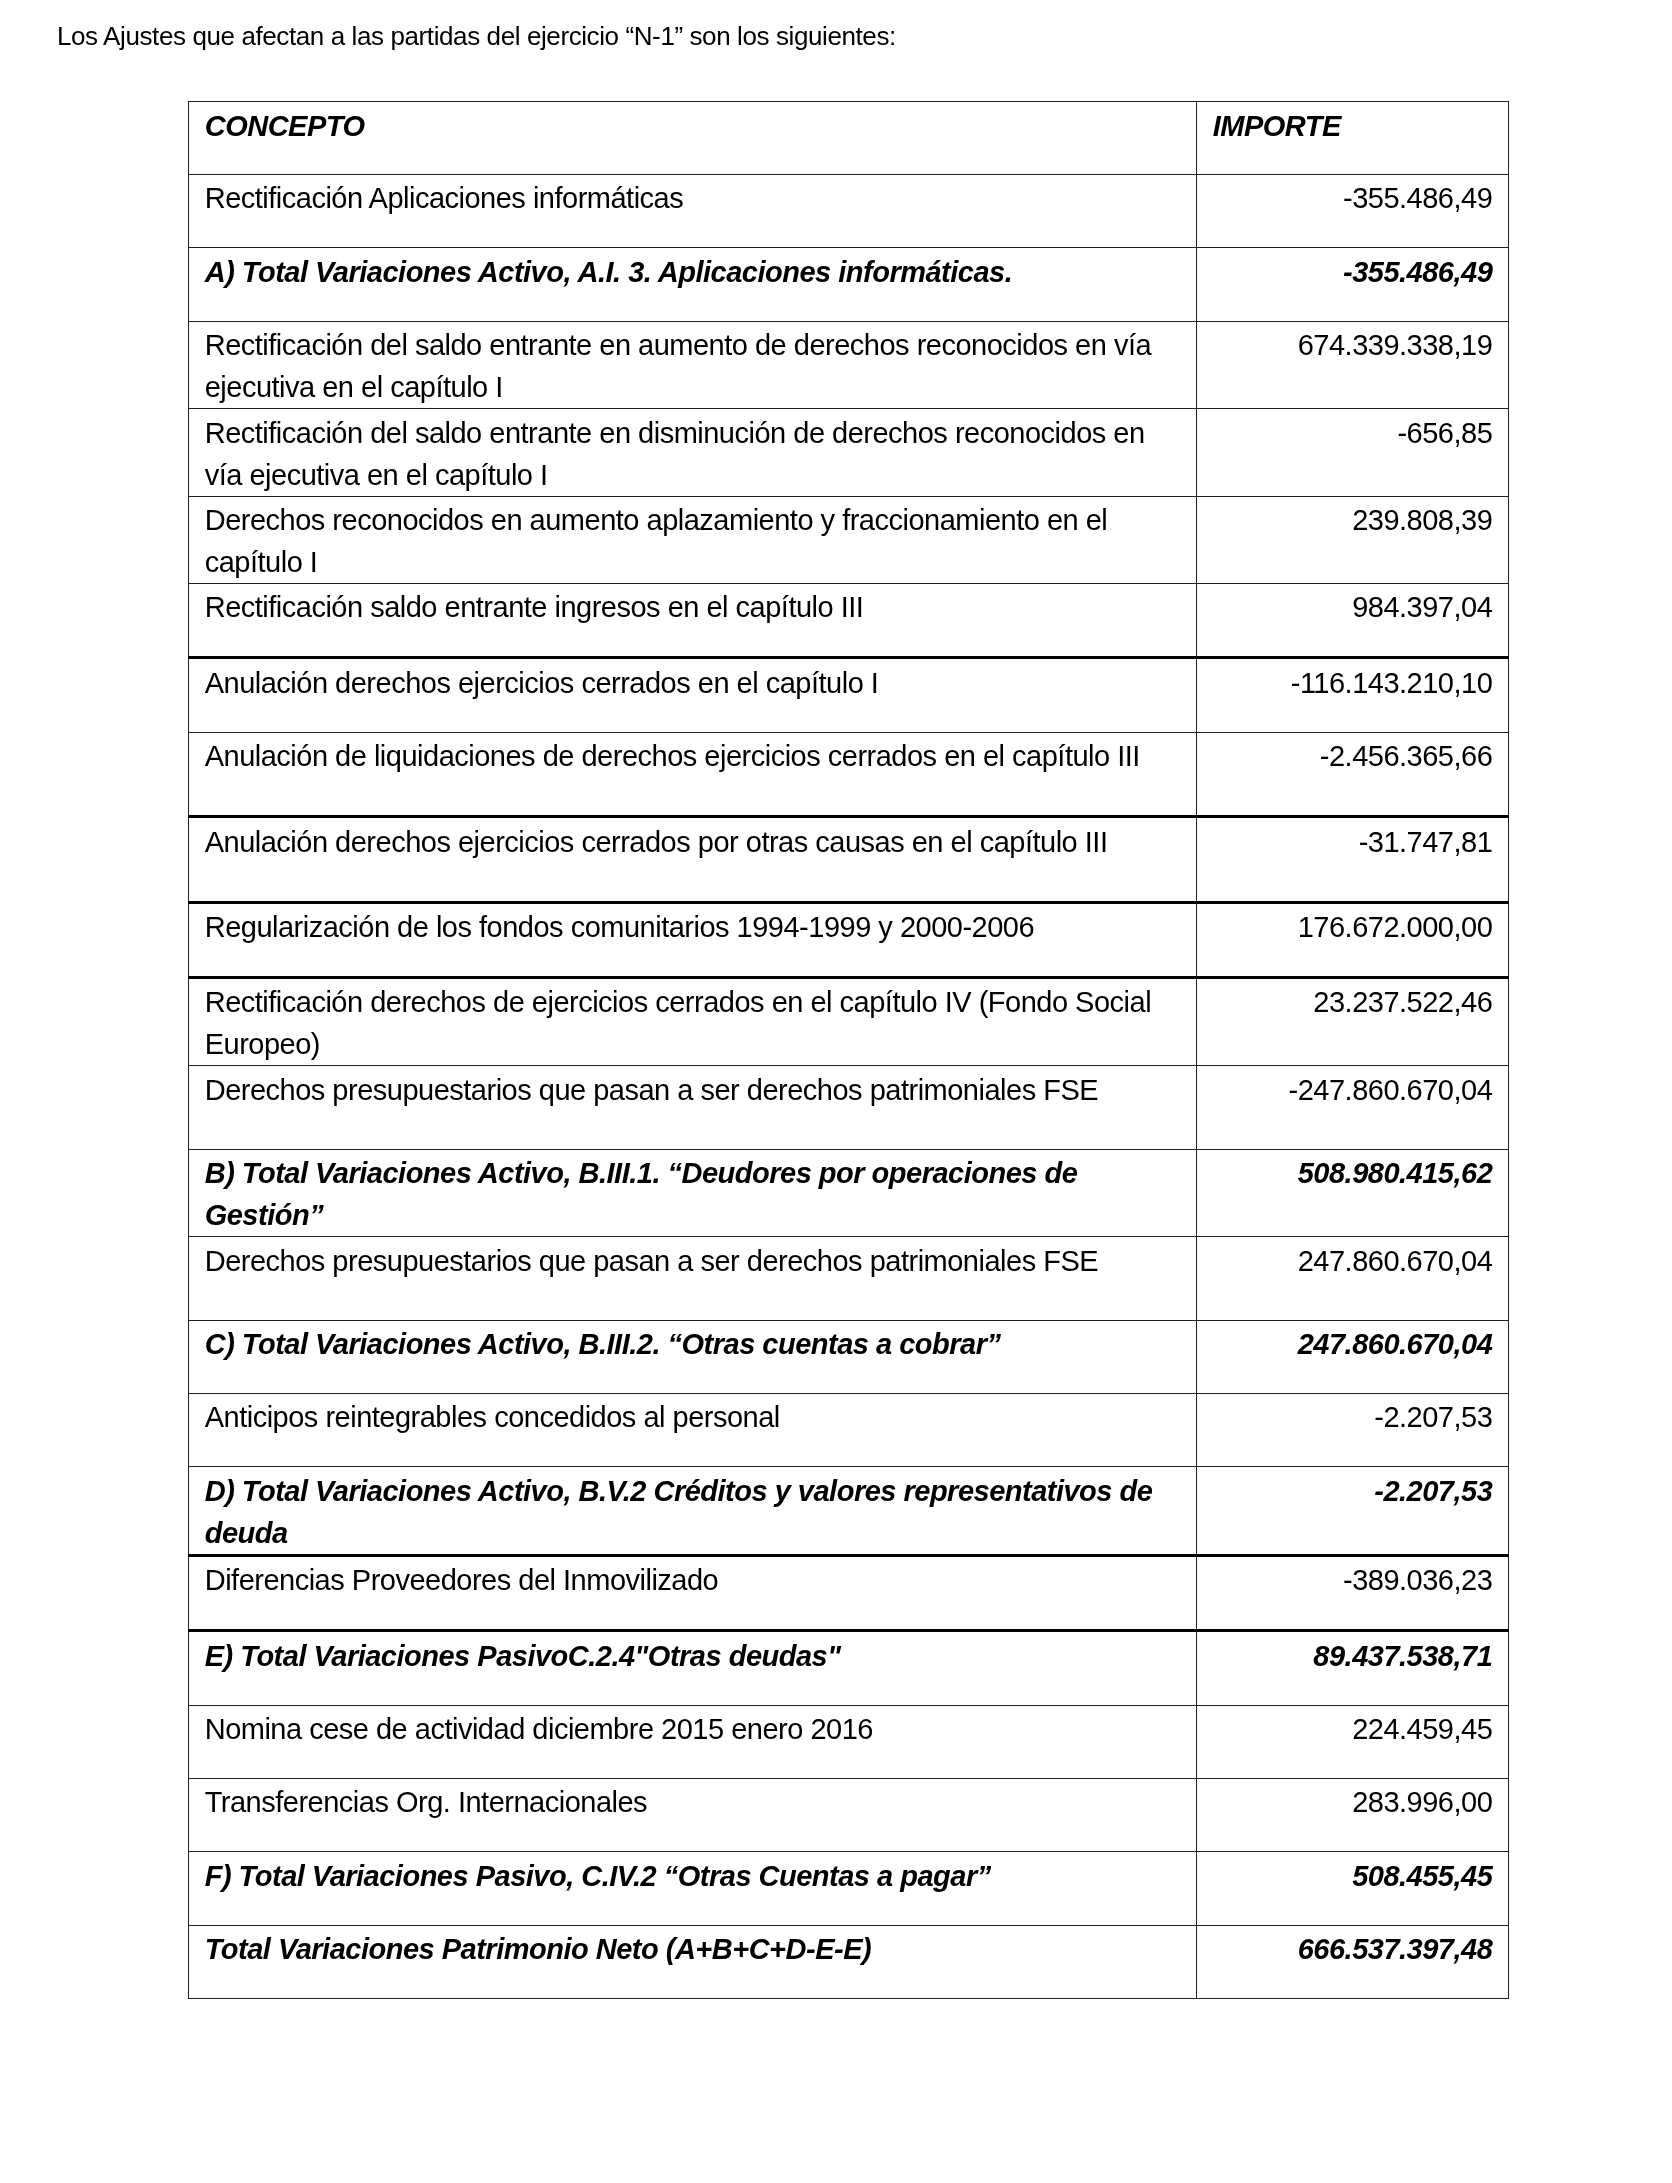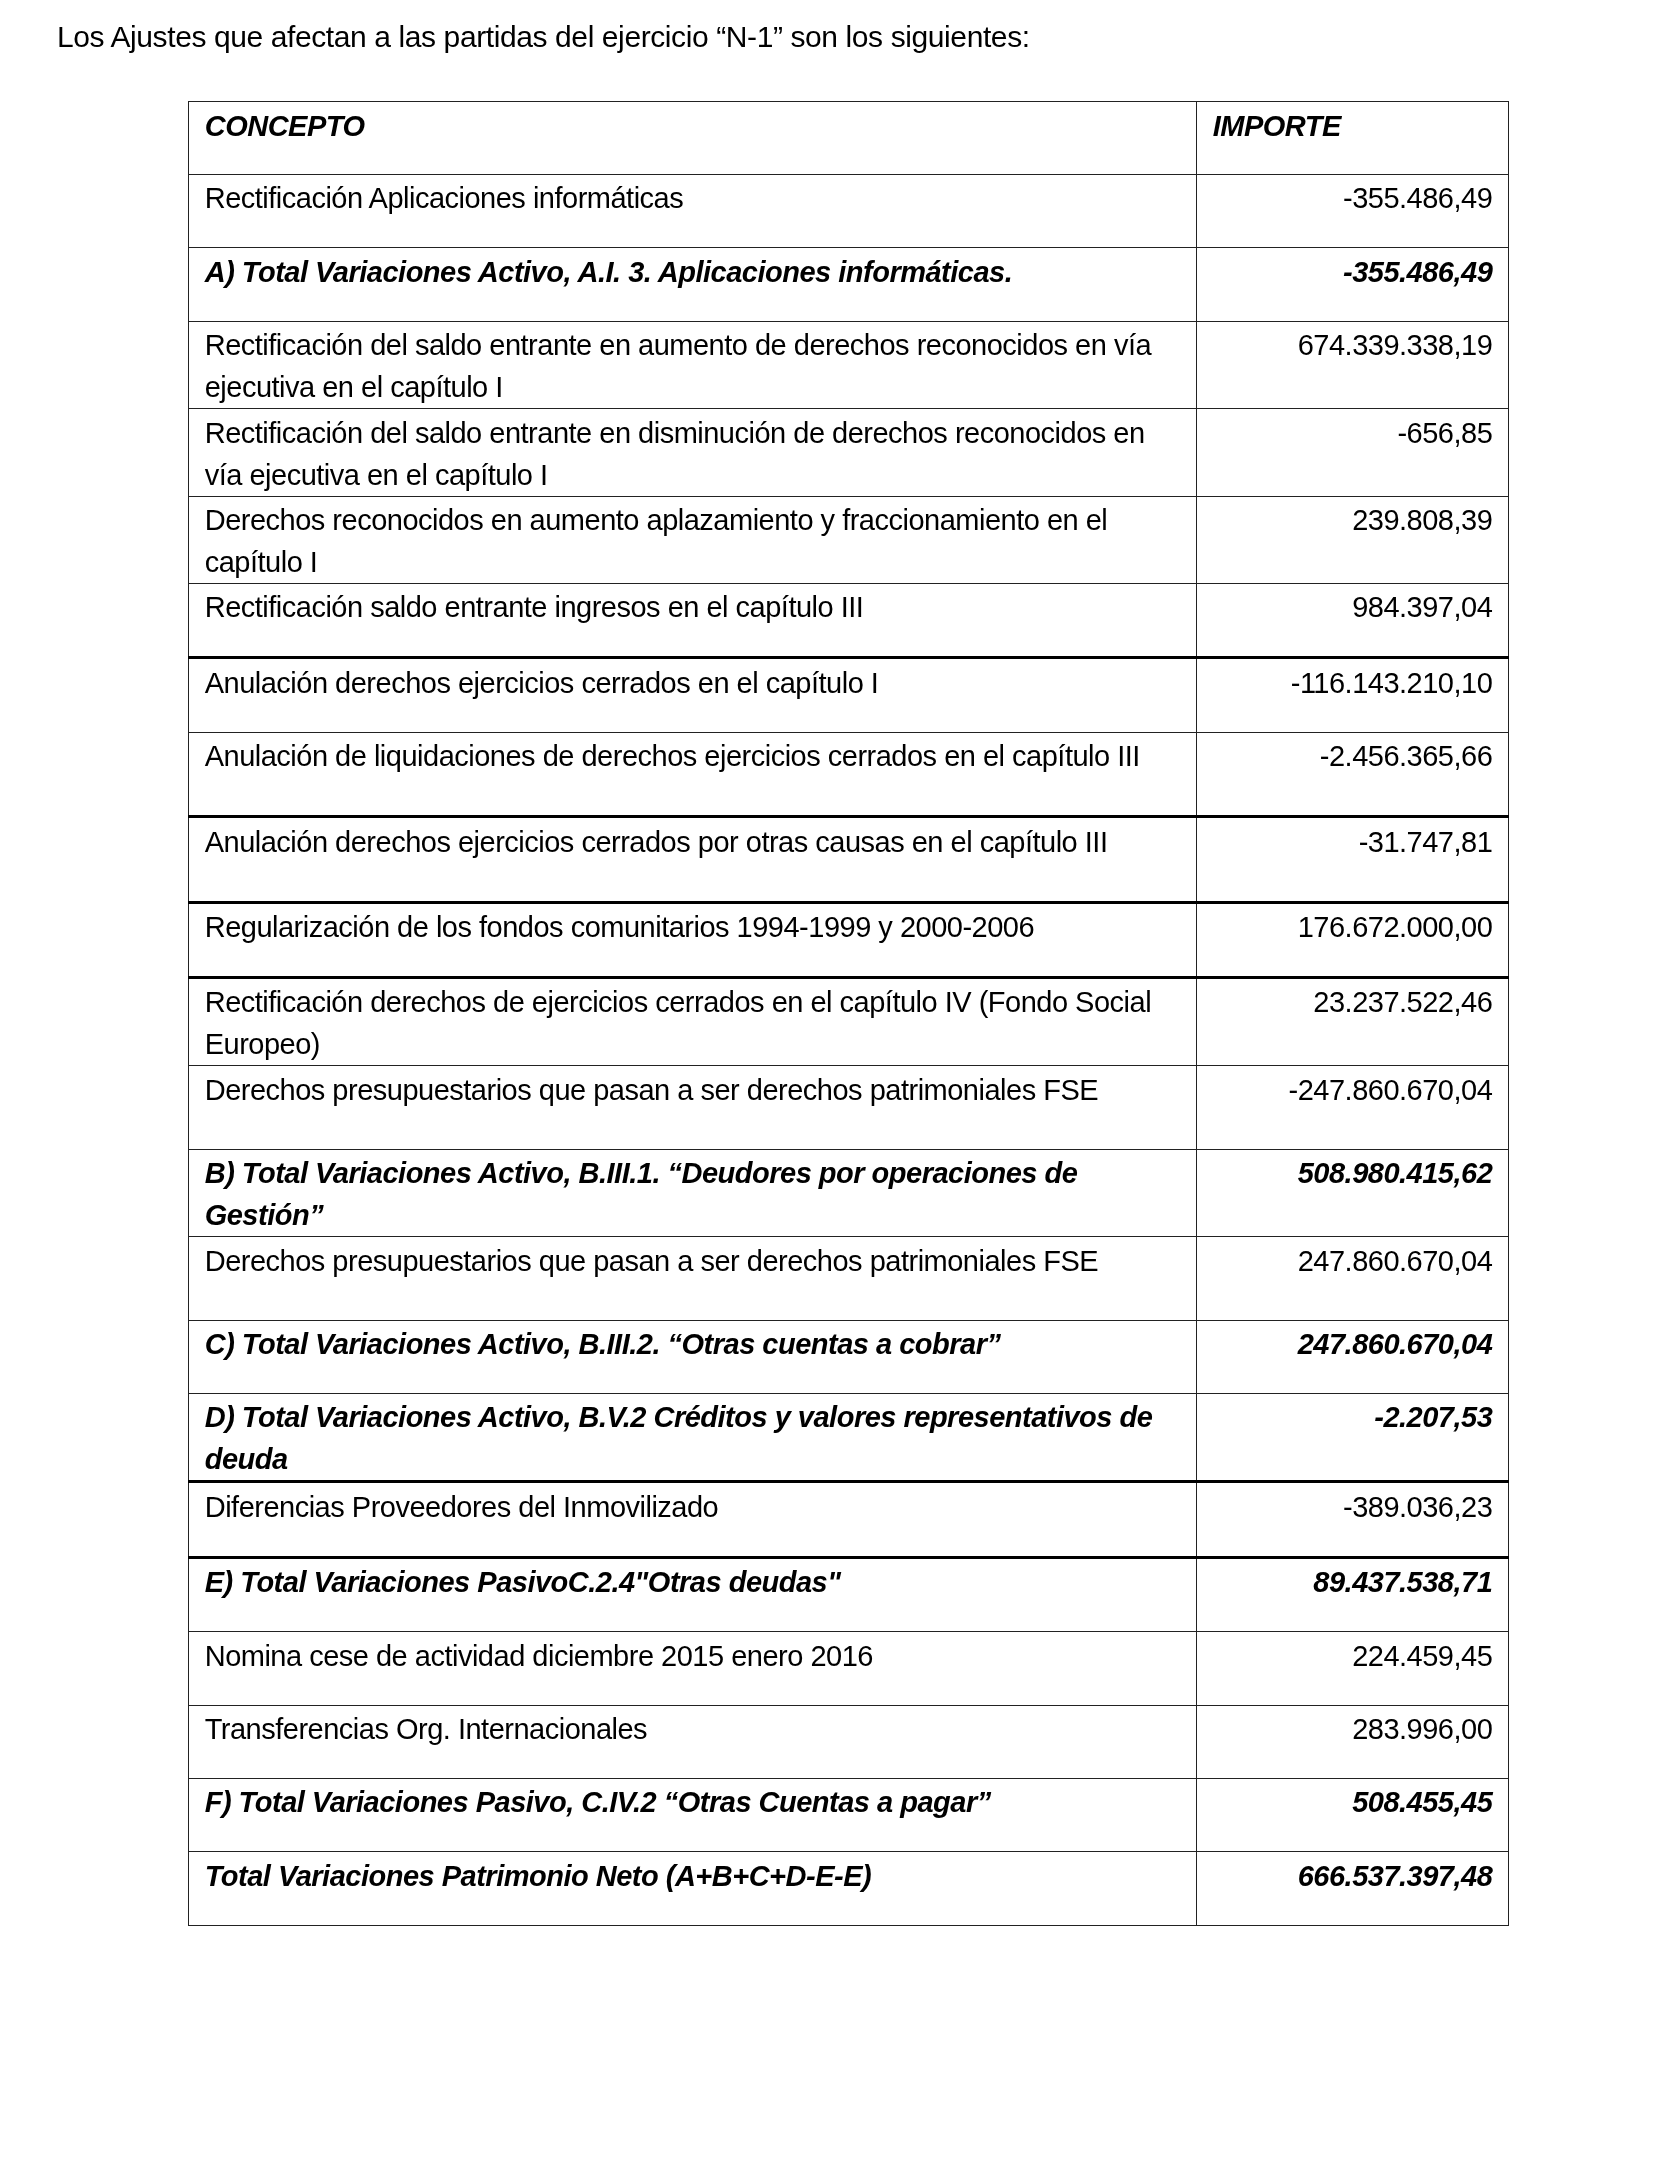--- a/index.html
+++ b/index.html
@@ -2,21 +2,21 @@
 <html style="font-size:12.6px"><head>
 <meta charset="utf-8">
 <style>
   html, body { margin: 0; padding: 0; background: #ffffff; }
   body {
     width: 1672px; height: 2183px; position: relative; overflow: hidden;
     font-family: "Liberation Sans", sans-serif; color: #000;
   }
   .intro {
     position: absolute; left: 57px; top: 17.3px;
-    font-size: 30px; line-height: 39px; letter-spacing: -0.4px;
+    font-size: 26px; line-height: 39px; letter-spacing: -0.4px;
     font-stretch: condensed;
   }
   table.adj {
     position: absolute; left: 188px; top: 101px;
     width: 1321px; border-collapse: collapse; table-layout: fixed; border-radius: 30px;
   }
   table.adj col.c1 { width: 1008px; }
   table.adj col.c2 { width: 312px; }
   table.adj td {
     border: 1.6px solid #222;
@@ -102,20 +102,24 @@
         <td class="amt">508.980.415,62</td>
       </tr>
       <tr class="double">
         <td>Derechos presupuestarios que pasan a ser derechos patrimoniales FSE</td>
         <td class="amt">247.860.670,04</td>
       </tr>
       <tr class="single total">
         <td>C) Total Variaciones Activo, B.III.2. “Otras cuentas a cobrar”</td>
         <td class="amt">247.860.670,04</td>
       </tr>
+      <tr class="single">
+        <td>Anticipos reintegrables concedidos al personal</td>
+        <td class="amt">-2.207,53</td>
+      </tr>
       <tr class="double total">
         <td>D) Total Variaciones Activo, B.V.2 Créditos y valores representativos de deuda</td>
         <td class="amt">-2.207,53</td>
       </tr>
       <tr class="single thick">
         <td>Diferencias Proveedores del Inmovilizado</td>
         <td class="amt">-389.036,23</td>
       </tr>
       <tr class="single total thick">
         <td>E) Total Variaciones PasivoC.2.4"Otras deudas"</td>

